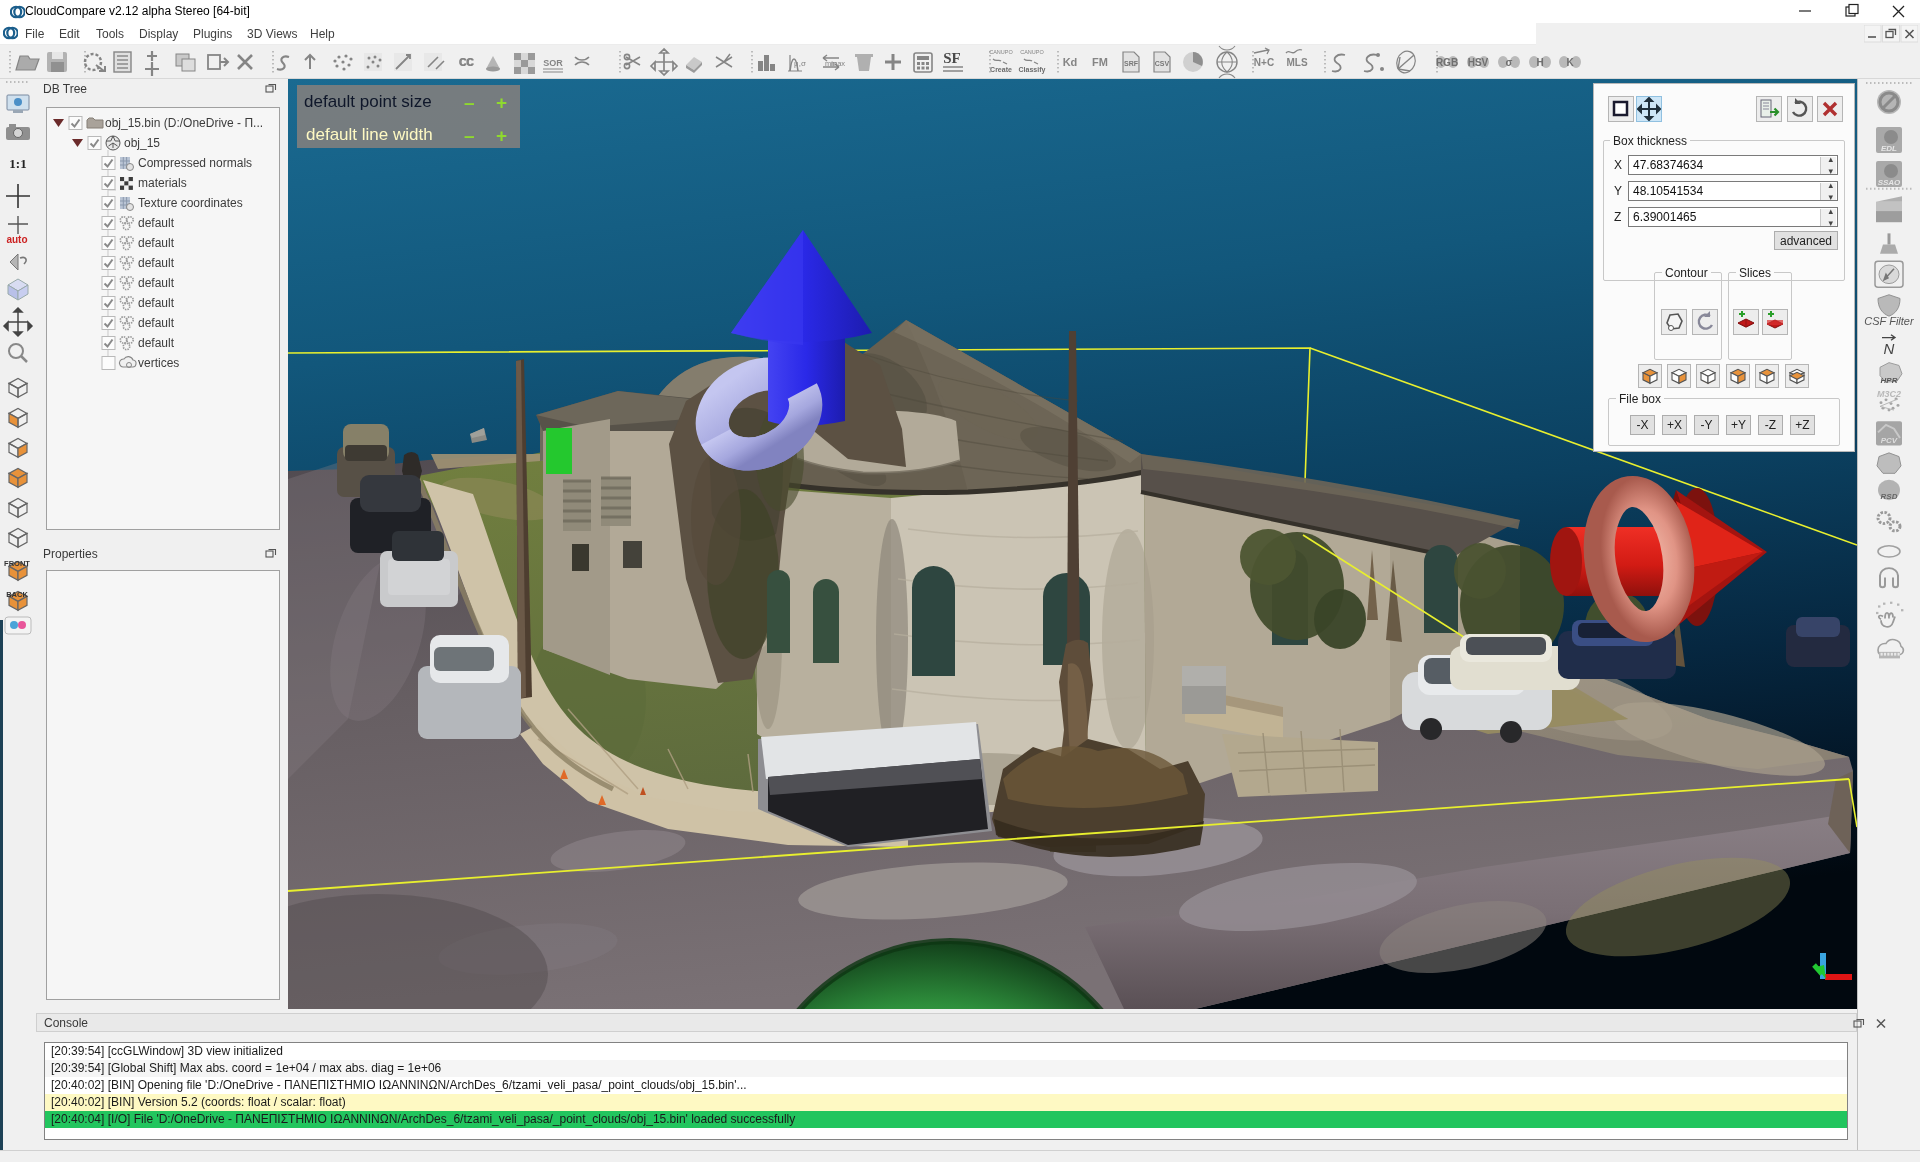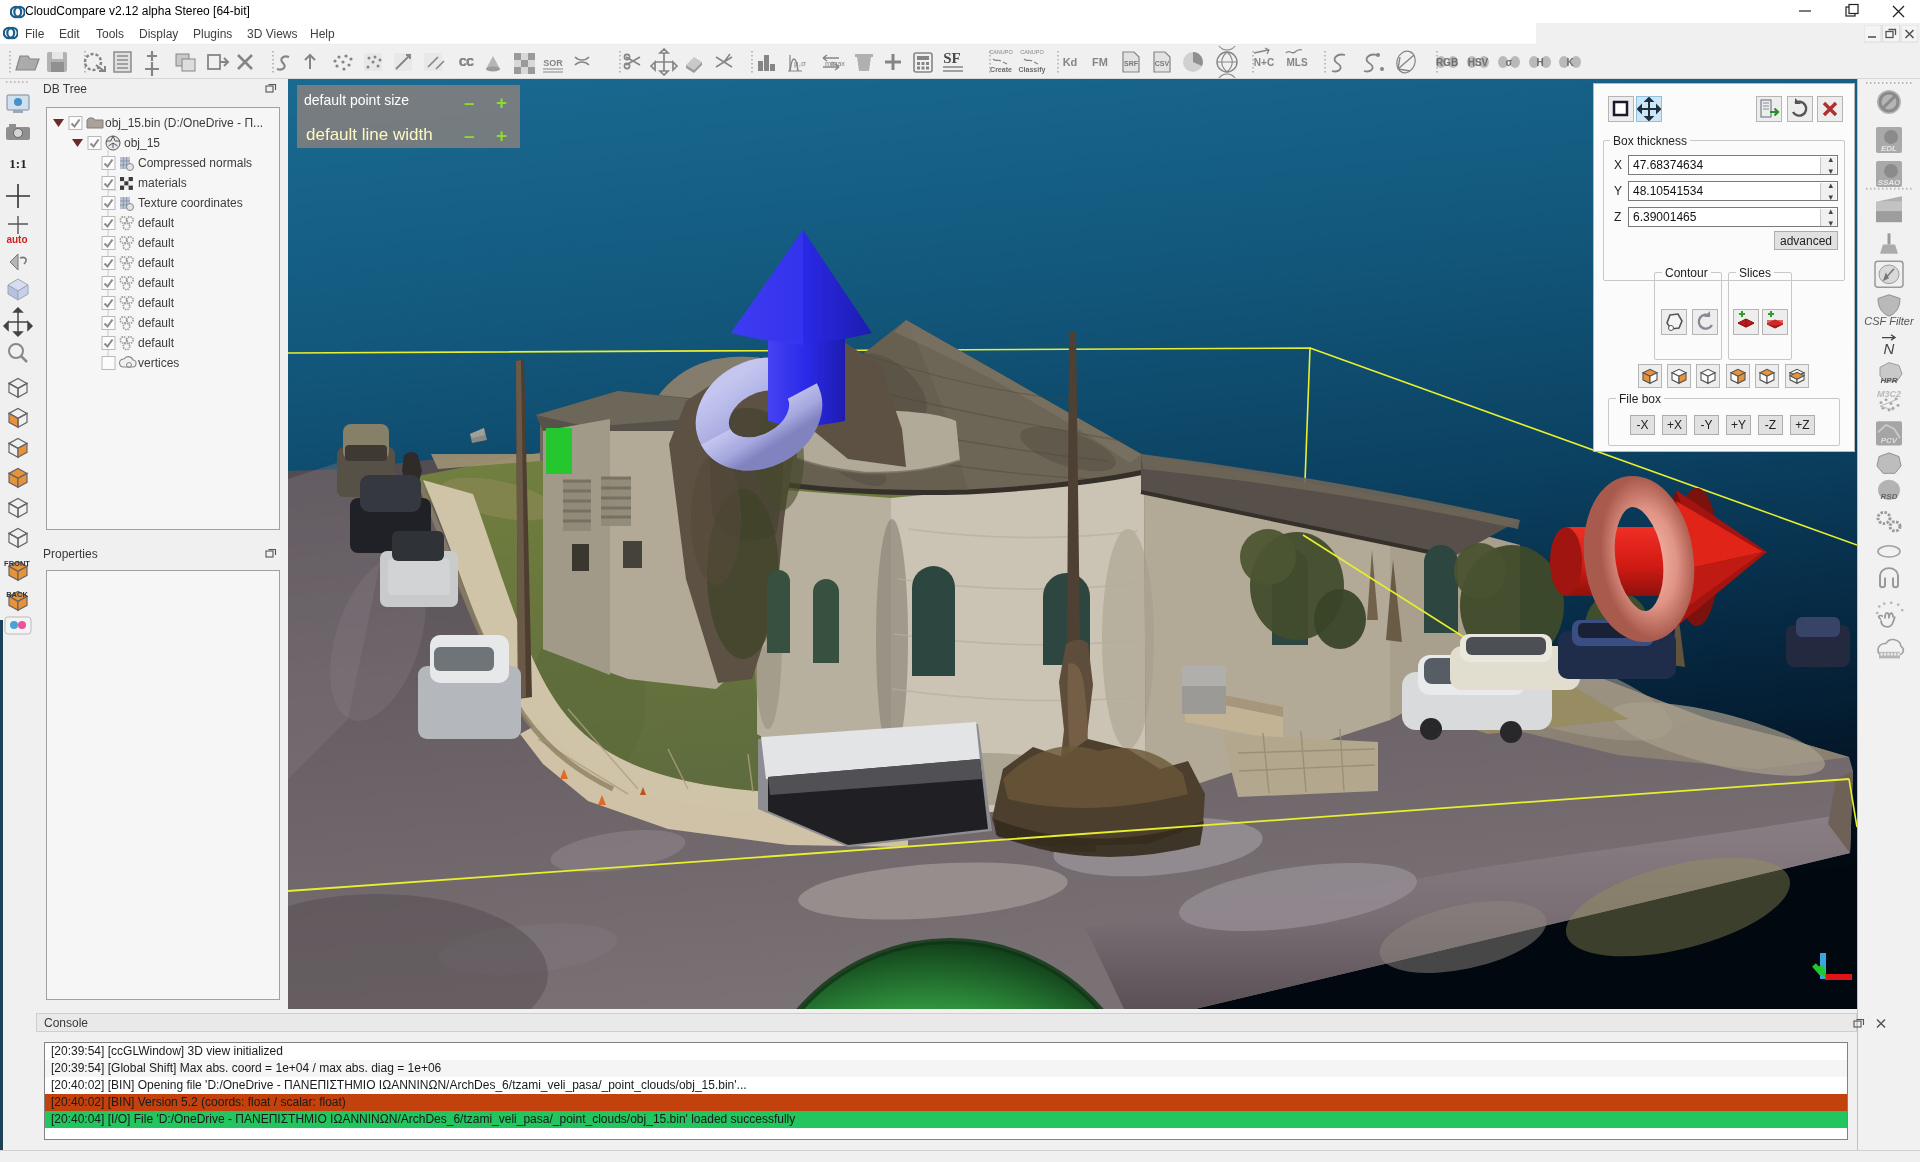--- a/index.html
+++ b/index.html
@@ -603,21 +603,21 @@
         <path d="M 1312 480 a 39 68 0 1 0 78 0 a 39 68 0 1 0 -78 0" fill="none" stroke="url(#torusg)" stroke-width="31"></path>
       </g>
       <circle cx="662" cy="1061" r="199" fill="url(#sphereg)"></circle>
       <path d="M463,1061 a199,199 0 0 1 398,0" stroke="#0e3613" stroke-width="6" fill="none" opacity="0.8"></path>
       <rect x="1532" y="874" width="6" height="26" fill="#3aa5e0"></rect>
       <rect x="1537" y="895" width="27" height="6" fill="#e01414"></rect>
       <path d="M1528,888 l10,12 l-2,-14 z" fill="#22c832"></path>
       <path d="M1526,886 l8,9" stroke="#22c832" stroke-width="5"></path>
     </svg></div>
 <div class="abs" id="psbox">
-  <div style="position:absolute;left:7px;top:7px;font-size:14px;color:#ffffff">default point size</div>
+  <div style="position:absolute;left:7px;top:7px;font-size:17px;color:#0f172a">default point size</div>
   <div style="position:absolute;left:167px;top:7px;font-size:19px;color:#8fd92e;font-weight:bold">–</div>
   <div style="position:absolute;left:199px;top:7px;font-size:19px;color:#8fd92e;font-weight:bold">+</div>
   <div style="position:absolute;left:9px;top:40px;font-size:17px;color:#fef9c3">default line width</div>
   <div style="position:absolute;left:167px;top:40px;font-size:19px;color:#8fd92e;font-weight:bold">–</div>
   <div style="position:absolute;left:199px;top:40px;font-size:19px;color:#8fd92e;font-weight:bold">+</div>
 </div>
 <div class="abs" id="xsect">
   <div class="xbtn" style="left:14px;top:12px">
       <svg width="24" height="24">
         <rect x="5" y="5" width="13" height="13" fill="#fff" stroke="#1a1a2e" stroke-width="2.5"></rect>
@@ -823,16 +823,16 @@
 <svg class="abs" style="left:1830px;top:1042px" width="17" height="98" viewBox="0 0 17 98">
   <rect x="0" y="0" width="17" height="98" fill="#f0f0f0"></rect>
   <path d="M4 8 l4.5 -4.5 l4.5 4.5" fill="none" stroke="#555" stroke-width="1.8"></path>
   <rect x="1" y="58" width="15" height="24" fill="#cdcdcd"></rect>
   <path d="M4 90 l4.5 4.5 l4.5 -4.5" fill="none" stroke="#555" stroke-width="1.8"></path>
 </svg>
 <div class="abs" id="console-box">
   <div class="con-line" style="background:#fff">[20:39:54] [ccGLWindow] 3D view initialized</div>
   <div class="con-line" style="background:#f5f5f5">[20:39:54] [Global Shift] Max abs. coord = 1e+04 / max abs. diag = 1e+06</div>
   <div class="con-line" style="background:#fff">[20:40:02] [BIN] Opening file 'D:/OneDrive - ΠΑΝΕΠΙΣΤΗΜΙΟ ΙΩΑΝΝΙΝΩΝ/ArchDes_6/tzami_veli_pasa/_point_clouds/obj_15.bin'...</div>
-  <div class="con-line" style="background:#c2410c">[20:40:02] [BIN] Version 5.2 (coords: float / scalar: float)</div>
+  <div class="con-line" style="background:#fef9c3">[20:40:02] [BIN] Version 5.2 (coords: float / scalar: float)</div>
   <div class="con-line" style="background:#22c55e">[20:40:04] [I/O] File 'D:/OneDrive - ΠΑΝΕΠΙΣΤΗΜΙΟ ΙΩΑΝΝΙΝΩΝ/ArchDes_6/tzami_veli_pasa/_point_clouds/obj_15.bin' loaded successfully</div>
 </div>
 <div class="abs" id="statusbar"></div>
 
 </body></html>

